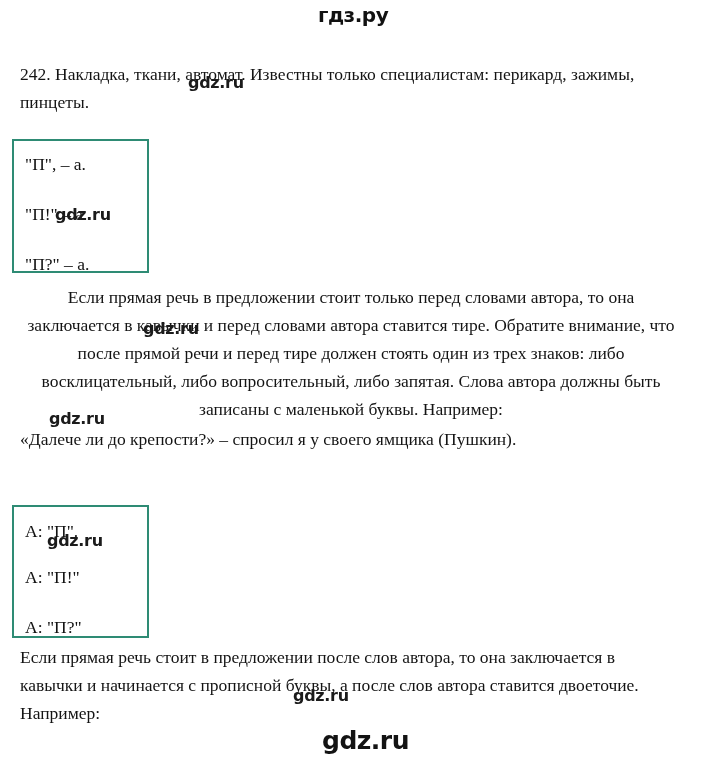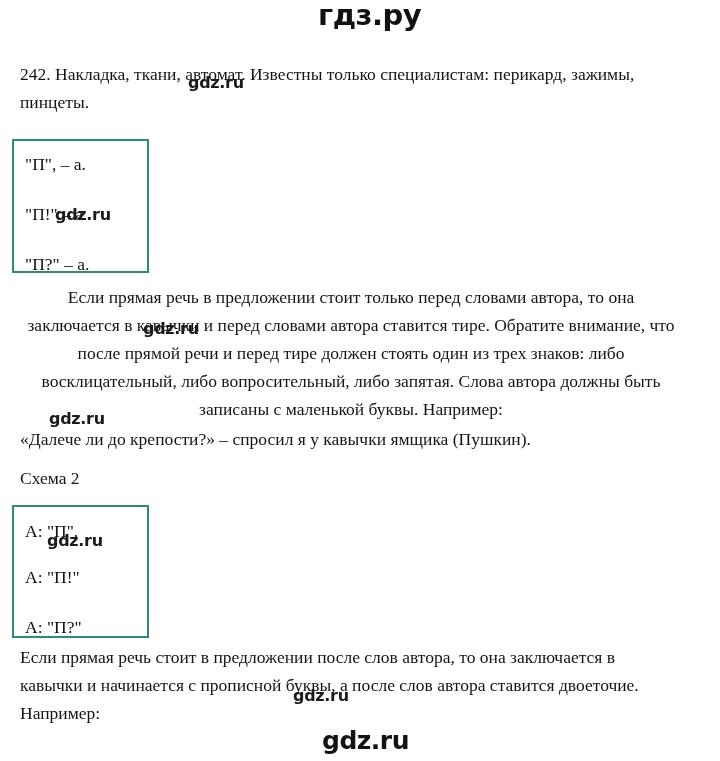--- a/index.html
+++ b/index.html
@@ -23,21 +23,21 @@
     height: 761px;
   }
 
   
   .site-logo {
     position: absolute;
     left: 318px;
     top: 0px;
     font-family: "DejaVu Sans", "Liberation Sans", sans-serif;
     font-weight: bold;
-    font-size: 29px;
+    font-size: 20px;
     letter-spacing: -0.5px;
     color: #111111;
     line-height: 30px;
     white-space: nowrap;
   }
 
   
   .scheme-box {
     position: absolute;
     left: 12px;
@@ -127,23 +127,22 @@
   </div>
 
   <div class="watermark" id="wm-2">gdz.ru</div>
 
   <div class="abs-text" id="rule-paragraph-1">Если прямая речь в предложении стоит только перед словами автора, то она заключается в кавычки и перед словами автора ставится тире. Обратите внимание, что после прямой речи и перед тире должен стоять один из трех знаков: либо восклицательный, либо вопросительный, либо запятая. Слова автора должны быть записаны с маленькой буквы. Например:</div>
 
   <div class="watermark" id="wm-3">gdz.ru</div>
 
   <div class="watermark" id="wm-4">gdz.ru</div>
 
-  <div class="abs-text" id="example-sentence-1">«Далече ли до крепости?» – спросил я у кавычки ямщика (Пушкин).</div>
+  <div class="abs-text" id="example-sentence-1">«Далече ли до крепости?» – спросил я у своего ямщика (Пушкин).</div>
 
-  <div class="abs-text" id="scheme-label-2">Схема 2</div>
 
   <div class="scheme-box" id="scheme-box-2">
     <p class="scheme-line">А: "П".</p>
     <p class="scheme-line">А: "П!"</p>
     <p class="scheme-line">А: "П?"</p>
   </div>
 
   <div class="watermark" id="wm-5">gdz.ru</div>
 
   <div class="abs-text" id="rule-paragraph-2">Если прямая речь стоит в предложении после слов автора, то она заключается в кавычки и начинается с прописной буквы, а после слов автора ставится двоеточие. Например:</div>

